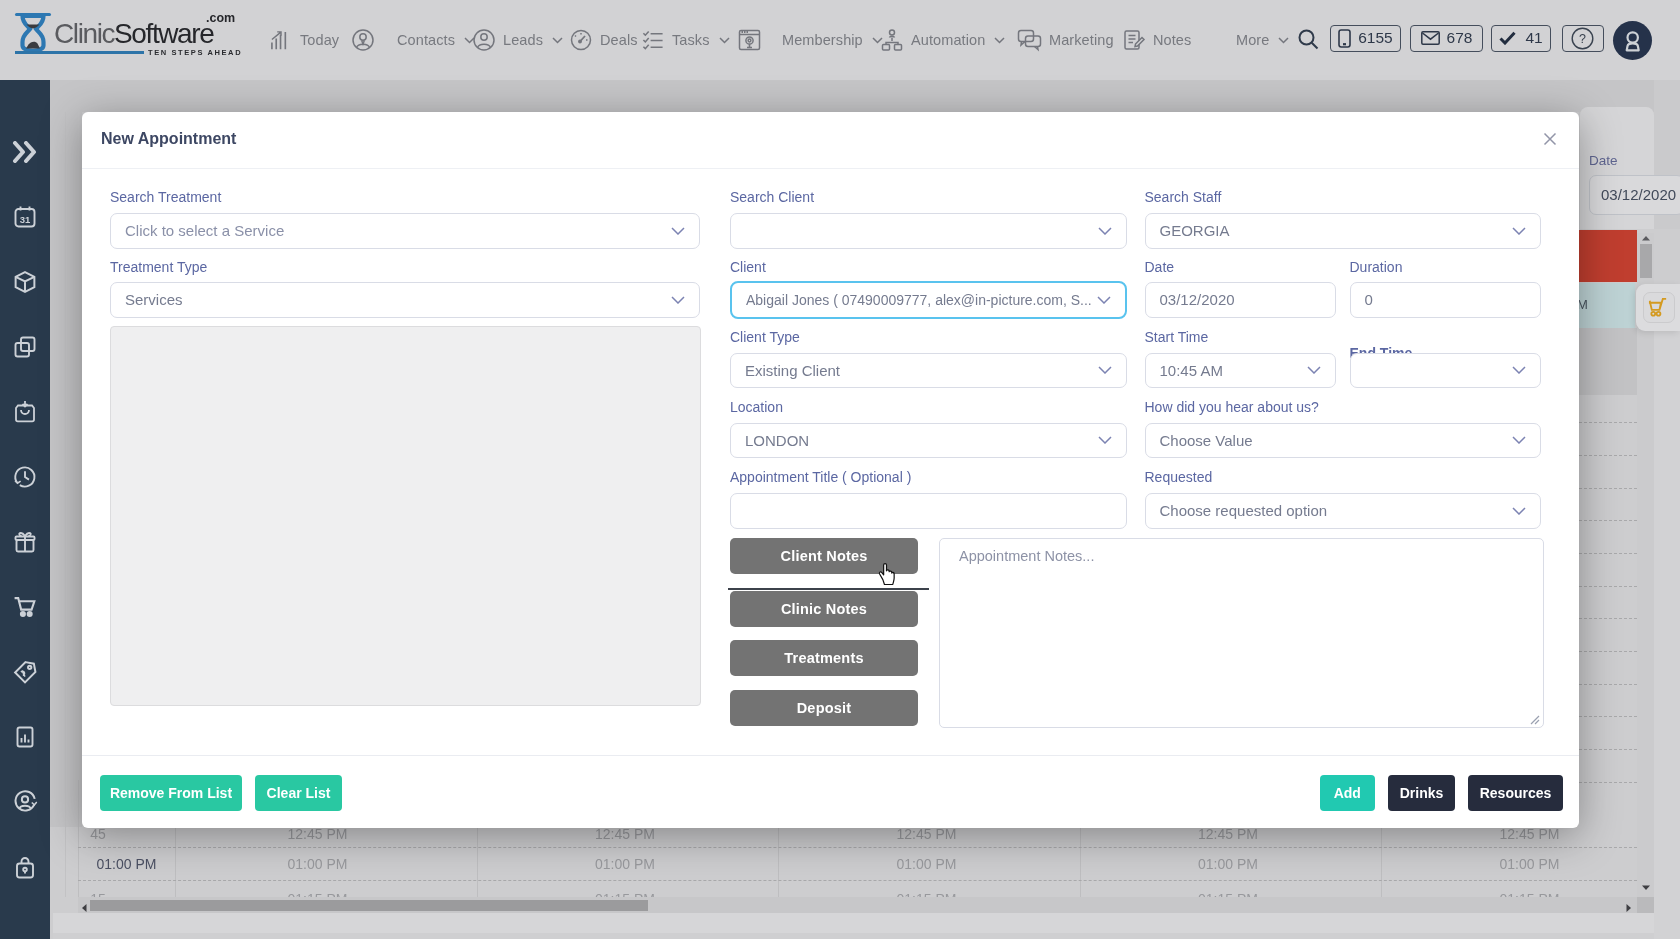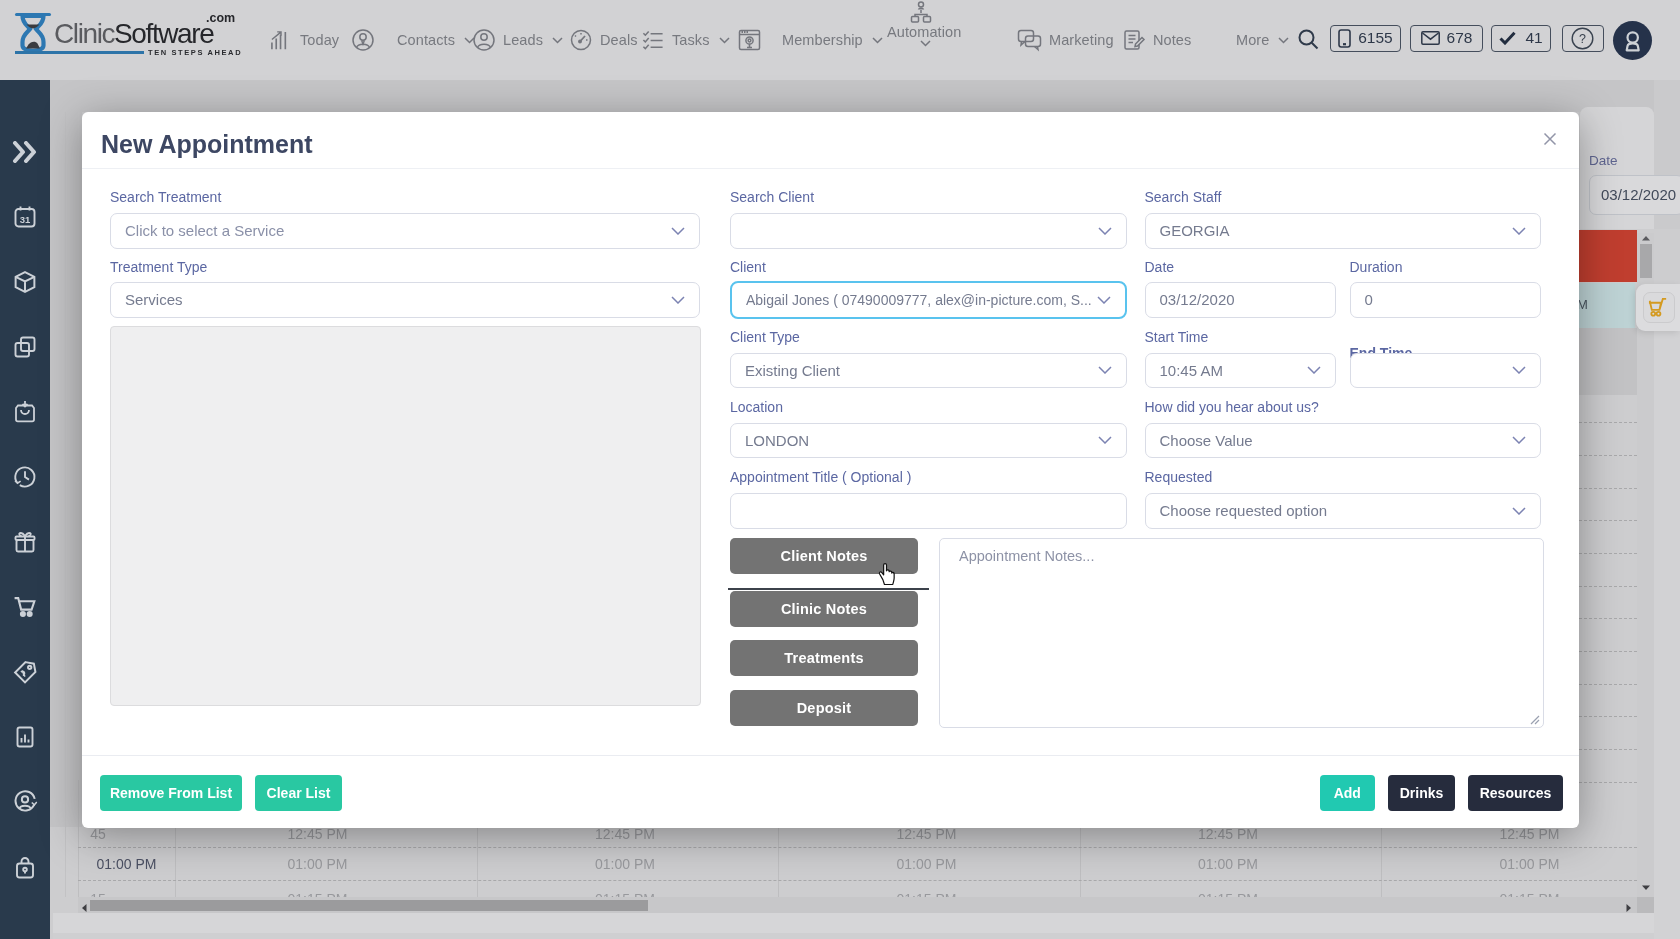--- a/index.html
+++ b/index.html
@@ -213,21 +213,21 @@
             <path d="M3.5 4 H5 M6 4 H7.5 M8.5 4 H10" stroke-width="1.8"></path>
             <circle cx="11.5" cy="12.5" r="3.6"></circle>
             <circle cx="11.5" cy="12.5" r="1.4"></circle>
             <path d="M9 19.5 H14 M11.5 16 V19" stroke-width="1.6"></path>
           </svg>
         <span style="margin-left:21px;">Membership</span>
         <svg class="caret" width="11" height="7" viewBox="0 0 11 7">
             <path d="M1 1 L5.5 5.5 L10 1" fill="none" stroke="#74767d" stroke-width="1.5"></path>
           </svg>
       </div>
-      <div class="navitem" style="left:880px;flex-direction:column;">
+      <div class="navitem" style="left:880px;">
         <svg width="24" height="24" viewBox="0 0 24 24" fill="none" stroke="#74767d" stroke-width="1.5">
             <circle cx="12" cy="4.5" r="2.5"></circle>
             <path d="M9.5 9.5 C10 7.8 14 7.8 14.5 9.5"></path>
             <path d="M12 9.5 V13 M6 16.5 V14.5 H18 V16.5"></path>
             <rect x="2.5" y="16.5" width="7" height="5.5" rx="1"></rect>
             <rect x="14.5" y="16.5" width="7" height="5.5" rx="1"></rect>
           </svg>
         <span style="margin-left:7px;">Automation</span>
         <svg class="caret" width="11" height="7" viewBox="0 0 11 7">
             <path d="M1 1 L5.5 5.5 L10 1" fill="none" stroke="#74767d" stroke-width="1.5"></path>
@@ -352,21 +352,21 @@
       </svg>
     <svg class="sbic" style="top:788px;" width="24" height="24" viewBox="0 0 24 24" fill="none" stroke="#ccd1d7" stroke-width="1.9">
         <rect x="4" y="7.5" width="16" height="14" rx="2.5"></rect>
         <path d="M8.5 7.5 V5.5 A3.5 3.5 0 0 1 15.5 5.5 V7.5"></path>
         <circle cx="12" cy="13.5" r="1.8"></circle>
         <path d="M12 15 V17.5"></path>
       </svg>
   </div>
 
   <div id="modal">
-    <div style="position:absolute;left:19px;top:18px;font-size:25px;color:#3d4763;font-weight:700;letter-spacing:0px;">New Appointment</div>
+    <div style="position:absolute;left:19px;top:18px;font-size:16px;color:#3d4763;font-weight:700;letter-spacing:0px;">New Appointment</div>
     <div style="position:absolute;right:22px;top:20.5px;width:14px;height:14px;">
       <svg width="14" height="14" viewBox="0 0 14 14">
           <path d="M1.5 1.5 L12.5 12.5 M12.5 1.5 L1.5 12.5" stroke="#9295a8" stroke-width="1.5"></path>
         </svg>
     </div>
     <div style="position:absolute;left:0;top:56px;width:1497px;height:1px;background:#eef0f4;"></div>
     <div id="mbody">
 
       <div class="mlabel" style="left:28px;top:77px;">Search Treatment</div>
       <div class="mfield" style="left:28px;top:101.5px;width:590px;color:#8a90a8;">Click to select a Service

